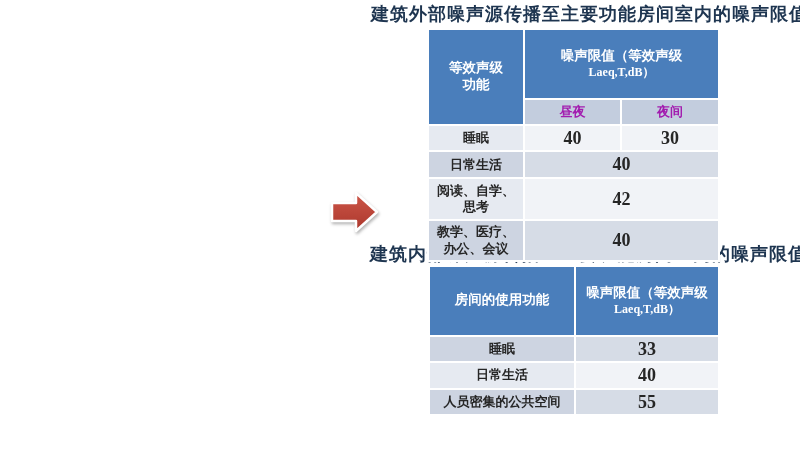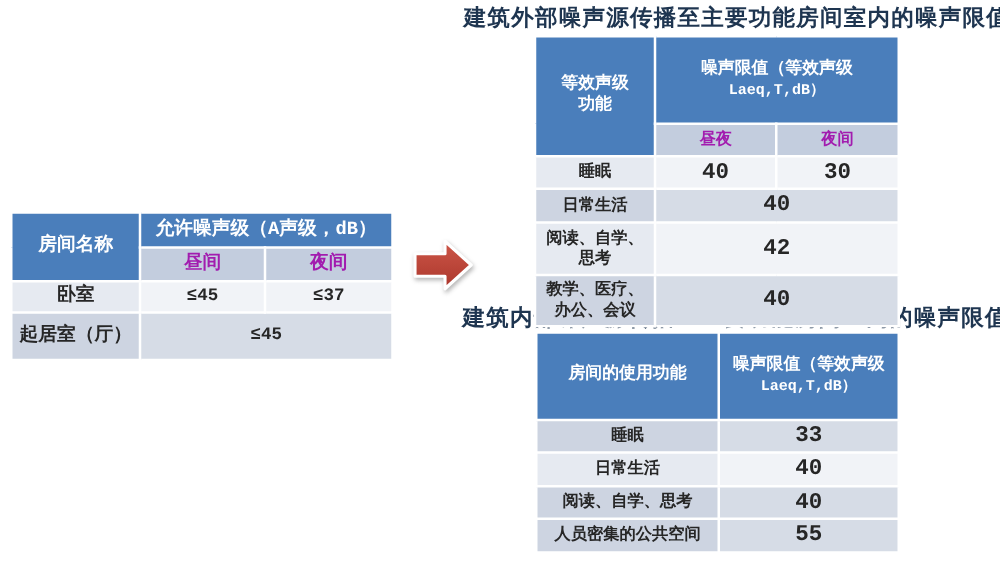--- a/index.html
+++ b/index.html
@@ -1,18 +1,18 @@
 <!DOCTYPE html>
 <html style="--header_blue: #4a7ebb; --subheader_bg: #c3cdde; --row_light: #e6eaf1; --row_light_val: #f1f3f7; --row_dark: #cdd4e1; --row_dark_val: #d6dce6; --title_color: #1e3550; --arrow_red: #bf4136;"><head>
 <meta charset="utf-8">
 <style>
   html,body{margin:0;padding:0;background:#fff;}
   .stage{
     position:relative;width:800px;height:462px;background:#fff;overflow:hidden;
-    font-family:Liberation Mono, monospace;color:#262626;
+    font-family:Liberation Serif, serif;color:#262626;
   }
   .title{
     position:absolute;font-size:18px;font-weight:bold;letter-spacing:1px;
     color:var(--title_color,#1e3550);white-space:nowrap;
   }
   .title-top{left:371px;top:2px;}
   .title-bottom{left:370px;top:242px;}
 
   table.t{border-collapse:collapse;table-layout:fixed;position:absolute;}
   table.t td{
@@ -38,46 +38,20 @@
   .arrow-wrap svg{filter:drop-shadow(1.5px 2px 1.5px rgba(90,90,90,.45));}
 </style>
 </head>
 <body>
 
 <div class="stage">
 
   <div class="title title-top">建筑外部噪声源传播至主要功能房间室内的噪声限值</div>
   <div class="title title-bottom">建筑内部噪声源传播至主要功能房间室内的噪声限值</div>
 
-  <table class="t left-t">
-    <colgroup>
-        <col style="width:103px">
-        <col style="width:100px">
-        <col style="width:102px">
-      </colgroup>
-    <tbody>
-        <tr style="height:28px">
-      <td class="hdr" rowspan="2">房间名称</td>
-      <td class="hdr" colspan="2">允许噪声级（A声级，dB）</td>
-    </tr>
-    <tr style="height:27px">
-      <td class="sub">昼间</td>
-      <td class="sub">夜间</td>
-    </tr>
-    <tr style="height:25px">
-      <td class="lab-light">卧室</td>
-      <td class="val-light num">≤45</td>
-      <td class="val-light num">≤37</td>
-    </tr>
-    <tr style="height:38px">
-      <td class="lab-dark">起居室（厅）</td>
-      <td class="val-dark num" colspan="2">≤45</td>
-    </tr>
-  </tbody>
-    </table>
 
   <div class="arrow-wrap">
     <svg width="50" height="46" viewBox="0 0 100 90">
       <defs>
         <linearGradient id="ag" x1="0" y1="0" x2="0" y2="1">
           <stop offset="0" stop-color="#cd5648"></stop>
           <stop offset="1" stop-color="#ab372c"></stop>
         </linearGradient>
       </defs>
       <polygon points="6,27 54,27 54,7 96,45 54,83 54,63 6,63" fill="url(#ag)" stroke="#ffffff" stroke-width="5" stroke-linejoin="round"></polygon>
@@ -139,24 +113,20 @@
       </td>
     </tr>
     <tr style="height:25px">
       <td class="lab-dark">睡眠</td>
       <td class="val-dark num">33</td>
     </tr>
     <tr style="height:24px">
       <td class="lab-light">日常生活</td>
       <td class="val-light num">40</td>
     </tr>
-    <tr style="height:25px">
-      <td class="lab-dark">阅读、自学、思考</td>
-      <td class="val-dark num">40</td>
-    </tr>
     <tr style="height:26px">
       <td class="lab-dark">人员密集的公共空间</td>
       <td class="val-dark num">55</td>
     </tr>
   </tbody>
     </table>
 
 </div>
 
 </body></html>

